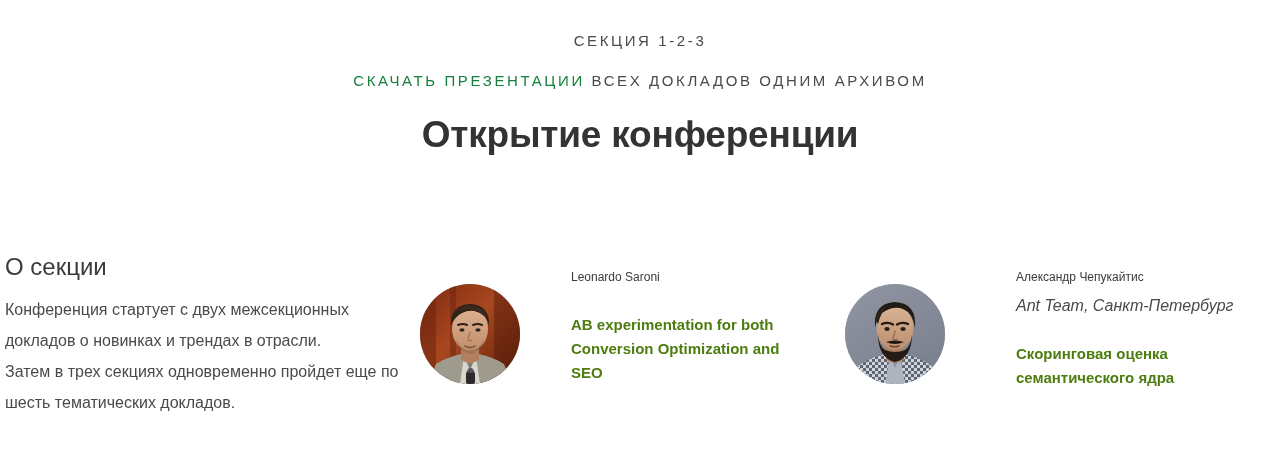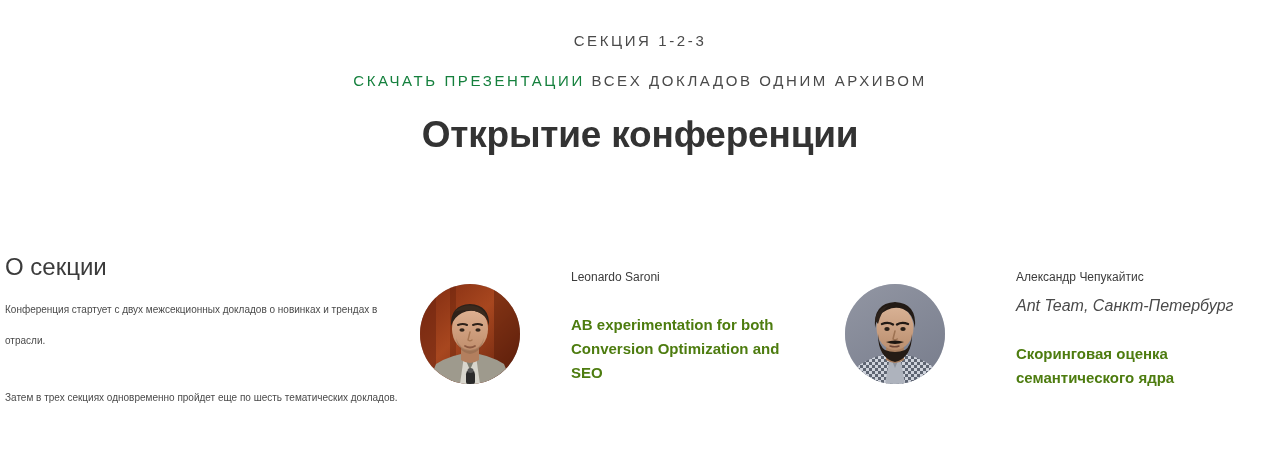--- a/index.html
+++ b/index.html
@@ -75,26 +75,26 @@
     flex: 0 0 420px;
   }
   .about-heading {
     font-size: 24px;
     font-weight: 400;
     color: #3b3b3b;
     line-height: 30px;
     margin: 0 0 12px 0;
   }
   .about-para {
-    font-size: 10px;
+    font-size: 16px;
     line-height: 31px;
     color: #4a4a4a;
     margin: 0;
   }
-  .about-para + .about-para { margin-top: 26px; }
+  .about-para + .about-para { }
 
   
   .speaker-col {
     flex: 0 0 425px;
     display: flex;
     align-items: flex-start;
     padding-top: 3px;
   }
   .speaker-col.second { flex: 0 0 425px; gap: 20px; }
 

